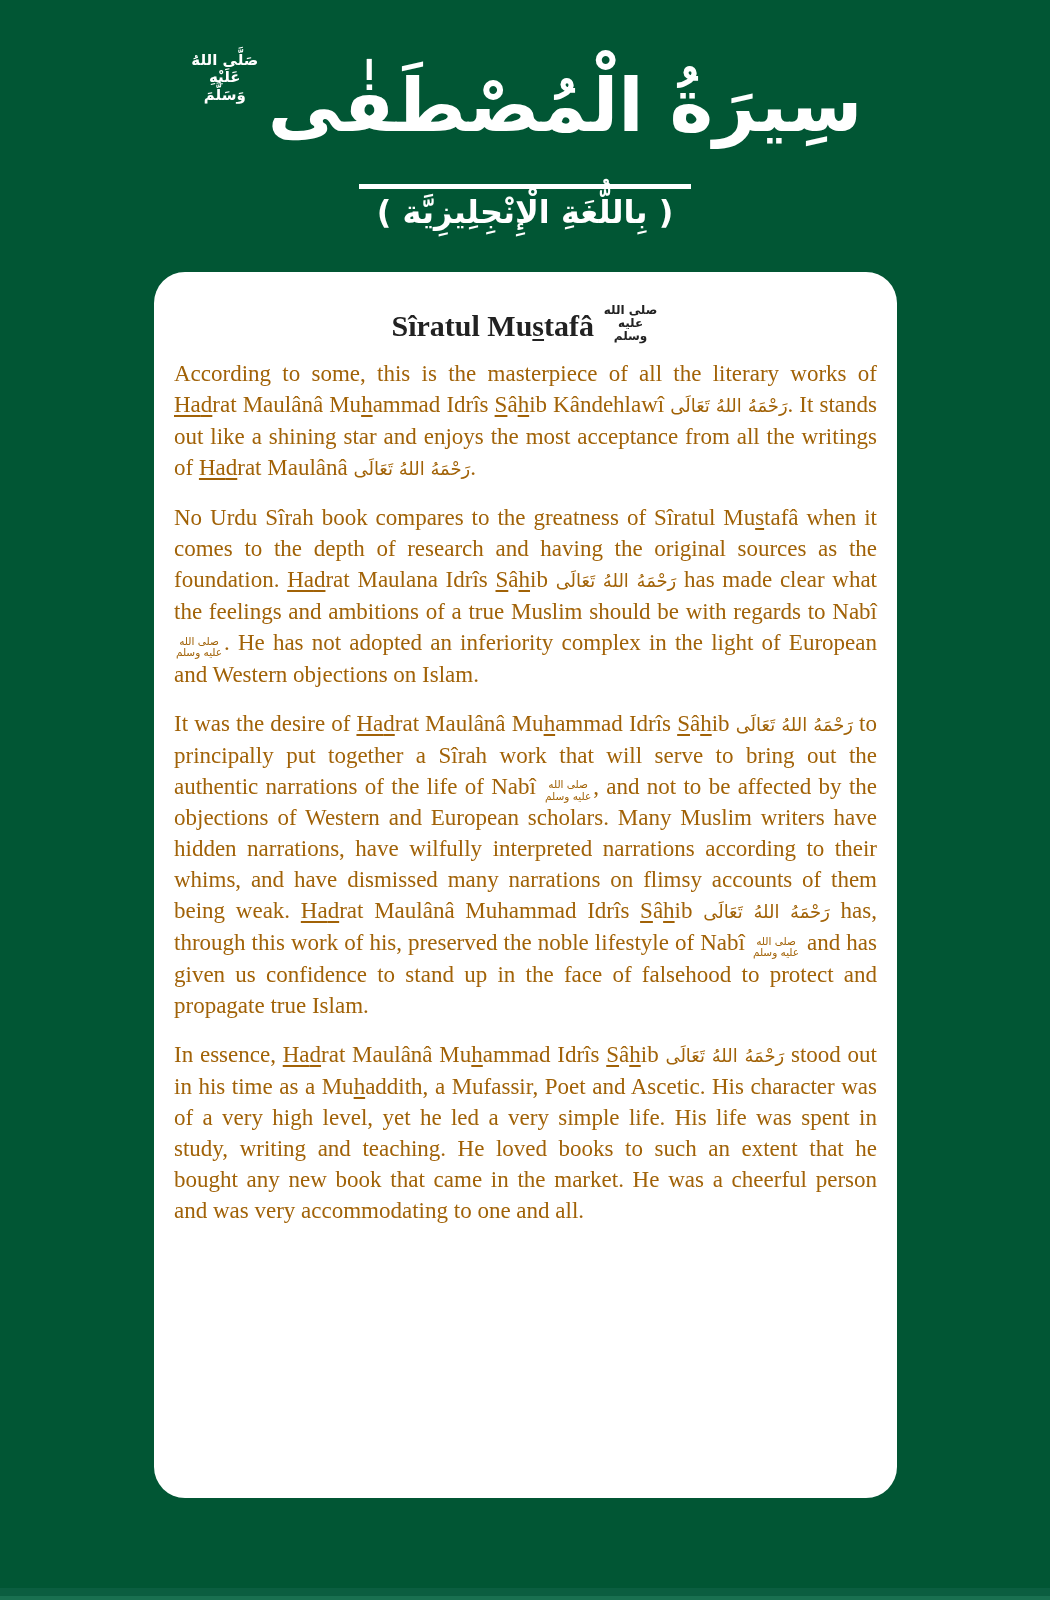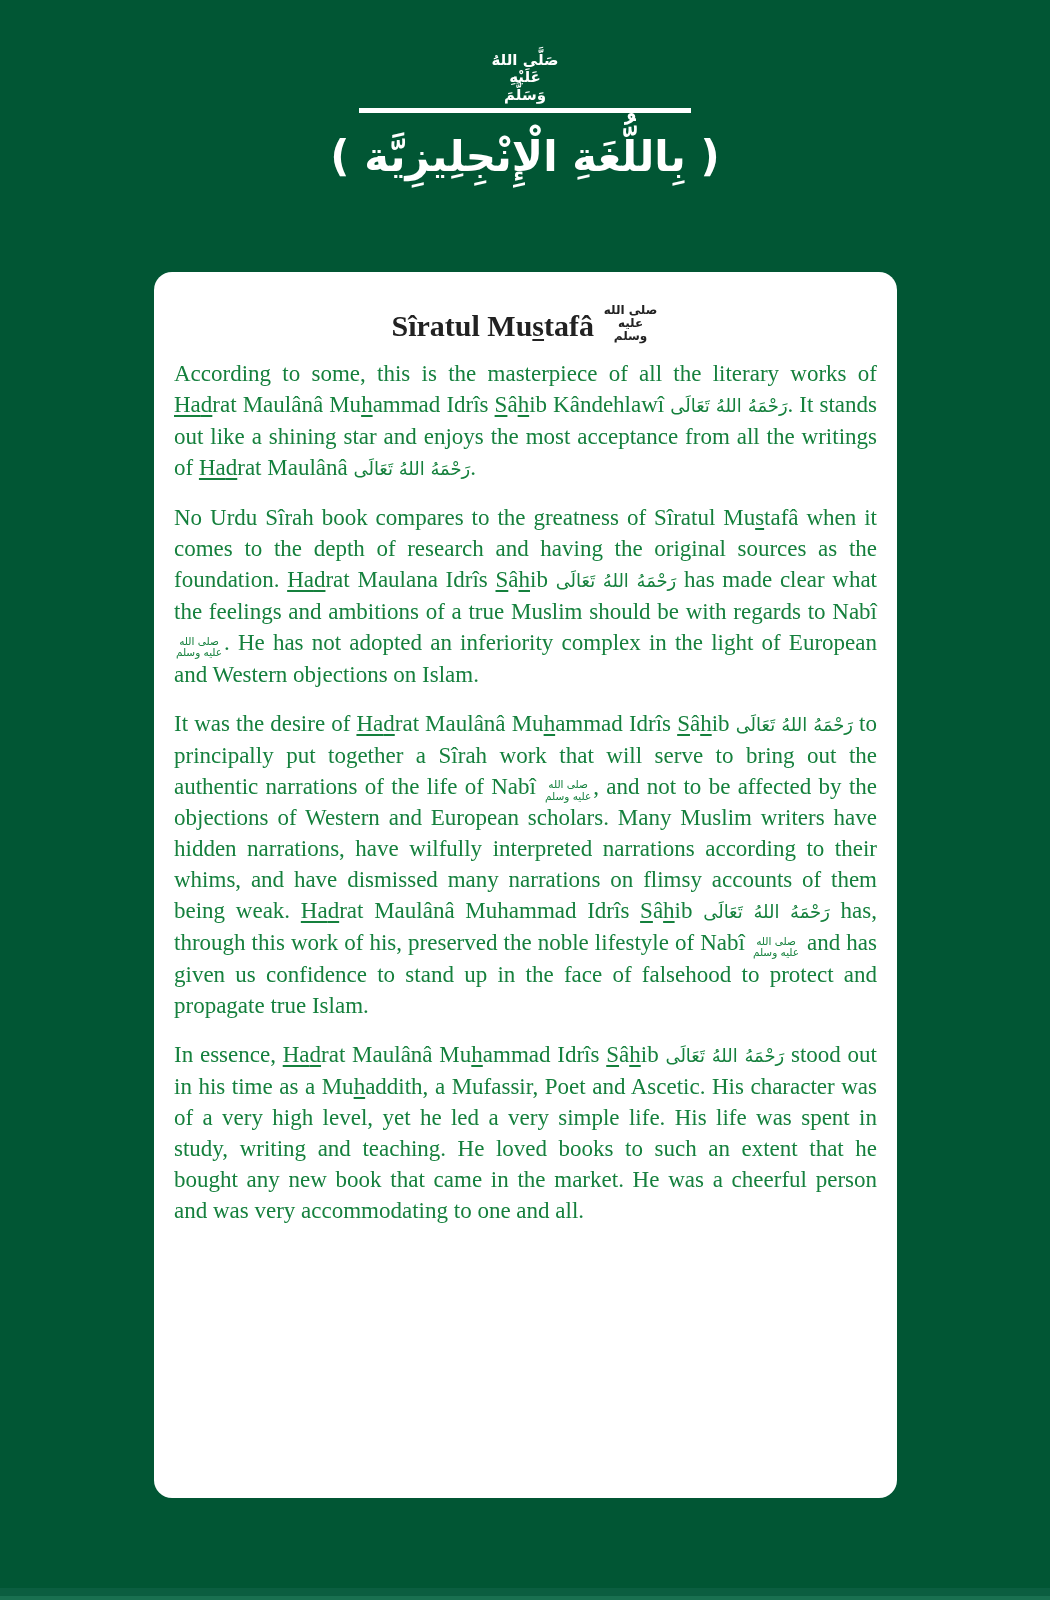--- a/index.html
+++ b/index.html
@@ -50,57 +50,57 @@
     direction: rtl;
     white-space: nowrap;
   }
   .rule {
     width: 332px;
     height: 5px;
     background: #ffffff;
     margin: 4px auto 0 auto;
   }
   .subtitle {
-    margin-top: 19px;
+    margin-top: 4px;
     font-family: "DejaVu Sans", sans-serif;
     font-weight: bold;
-    font-size: 42px;
+    font-size: 32px;
     line-height: 1.2;
     color: #ffffff;
     direction: rtl;
   }
 
   
   .card {
     position: absolute;
     left: 154px;
     top: 272px;
     width: 743px;
     height: 1226px;
     box-sizing: border-box;
     background: #ffffff;
-    border-radius: 18px;
+    border-radius: 31px;
     padding: 32px 20px 16px 20px;
     overflow: hidden;
   }
   .card-heading {
     margin: 0 0 14px 0;
     text-align: center;
     font-family: "Liberation Serif", "DejaVu Serif", serif;
     font-weight: bold;
     font-size: 30px;
     line-height: 1.2;
     color: #222222;
   }
   .para {
     margin: 0 0 18px 0;
     font-family: "Liberation Serif", "DejaVu Serif", serif;
     font-size: 23px;
     line-height: 31px;
-    color: #15803d;
+    color: #a16207;
     text-align: justify;
   }
   .para:last-child { margin-bottom: 0; }
 
   
   .u {
     text-decoration: underline;
     text-decoration-thickness: 1.6px;
     text-underline-offset: 3px;
   }
@@ -146,20 +146,21 @@
   }
 </style>
 </head>
 <body>
 
 <div class="page">
 
   <header class="masthead">
     <div class="title-row">
       <span class="saw-big">صَلَّى اللهُ عَلَيْهِ وَسَلَّمَ</span>
+      <h1 class="arabic-title">سِيرَةُ الْمُصْطَفٰى</h1>
     </div>
     <div class="rule"></div>
     <div class="subtitle">( بِاللُّغَةِ الْإِنْجِلِيزِيَّة )</div>
   </header>
 
   <main class="card">
     <h2 class="card-heading"><span>Sîratul Mu</span><span class="u">s</span><span>tafâ </span><span class="saw">صلى الله عليه وسلم</span></h2>
 
     <p class="para"><span>According to some, this is the masterpiece of all the literary works of </span><span class="u">Ha</span><span class="u">d</span><span>rat Maulânâ Mu</span><span class="u">h</span><span>ammad Idrîs </span><span class="u">S</span><span>â</span><span class="u">h</span><span>ib Kândehlawî </span><span class="ar">رَحْمَهُ اللهُ تَعَالَى</span><span>. It stands out like a shining star and enjoys the most acceptance from all the writings of </span><span class="u">Ha</span><span class="u">d</span><span>rat Maulânâ </span><span class="ar">رَحْمَهُ اللهُ تَعَالَى</span><span>.</span></p>
 

